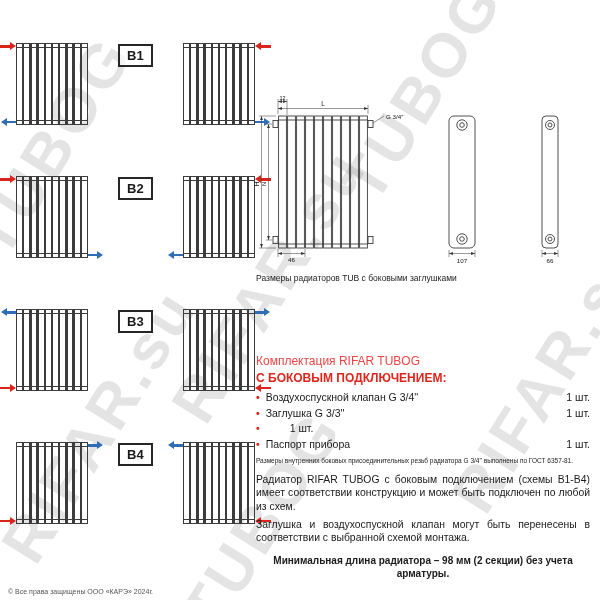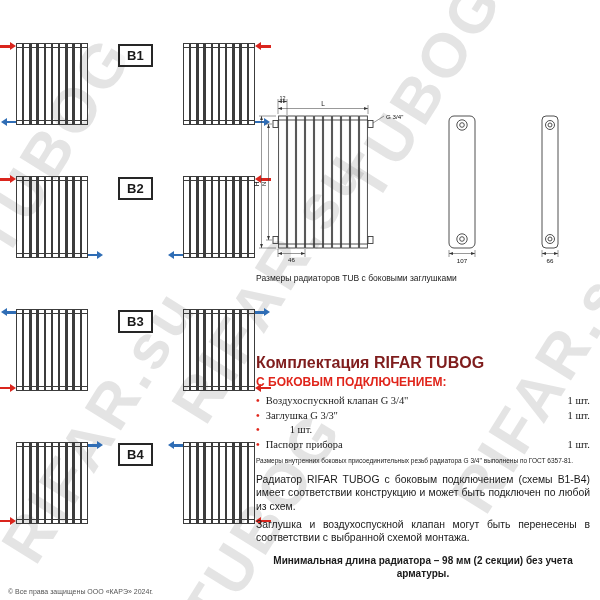--- a/index.html
+++ b/index.html
@@ -45,24 +45,24 @@
   .a-l.right{left:-2px}.a-l.left{left:5px}
   .a-r.left{right:-2px}.a-r.right{right:5px}
 
   
   .drawing{position:absolute;z-index:2;left:253px;top:96px;width:345px;height:192px;pointer-events:none;}
   .drawing text{font-family:"Liberation Sans",sans-serif;}
   .caption{position:absolute;z-index:3;left:256px;top:273px;width:300px;font-size:8.5px;color:#222;}
 
   
   .info{position:absolute;z-index:2;left:256px;top:354px;width:334px;}
-  .eq-title{font-size:16px;font-weight:bold;color:#7f1d1d;}
+  .eq-title{font-size:12px;font-weight:normal;color:#ef4444;}
   .eq-subtitle{font-size:12px;font-weight:bold;color:#e0251b;margin-top:3px;}
   .eq-items{margin-top:6px;}
-  .eq-item{display:flex;align-items:baseline;font-size:10.5px;margin:3.5px 0;font-family:Liberation Serif, serif;}
+  .eq-item{display:flex;align-items:baseline;font-size:10.5px;margin:3.5px 0;}
   .bullet::before{content:"•";color:#e0251b;font-weight:bold;}
   .bullet{margin-right:6px;}
   .eq-name{flex:1;}
   .eq-qty{margin-left:24px;}
   .eq-note{margin-top:7px;font-size:6.5px;color:#222;}
   .desc{margin:9px 0 0;font-size:10.4px;line-height:1.32;text-align:justify;}
   .desc.second{margin-top:4px;}
   .desc.bold{margin-top:9px;font-weight:bold;font-size:10px;text-align:center;}
 
   

